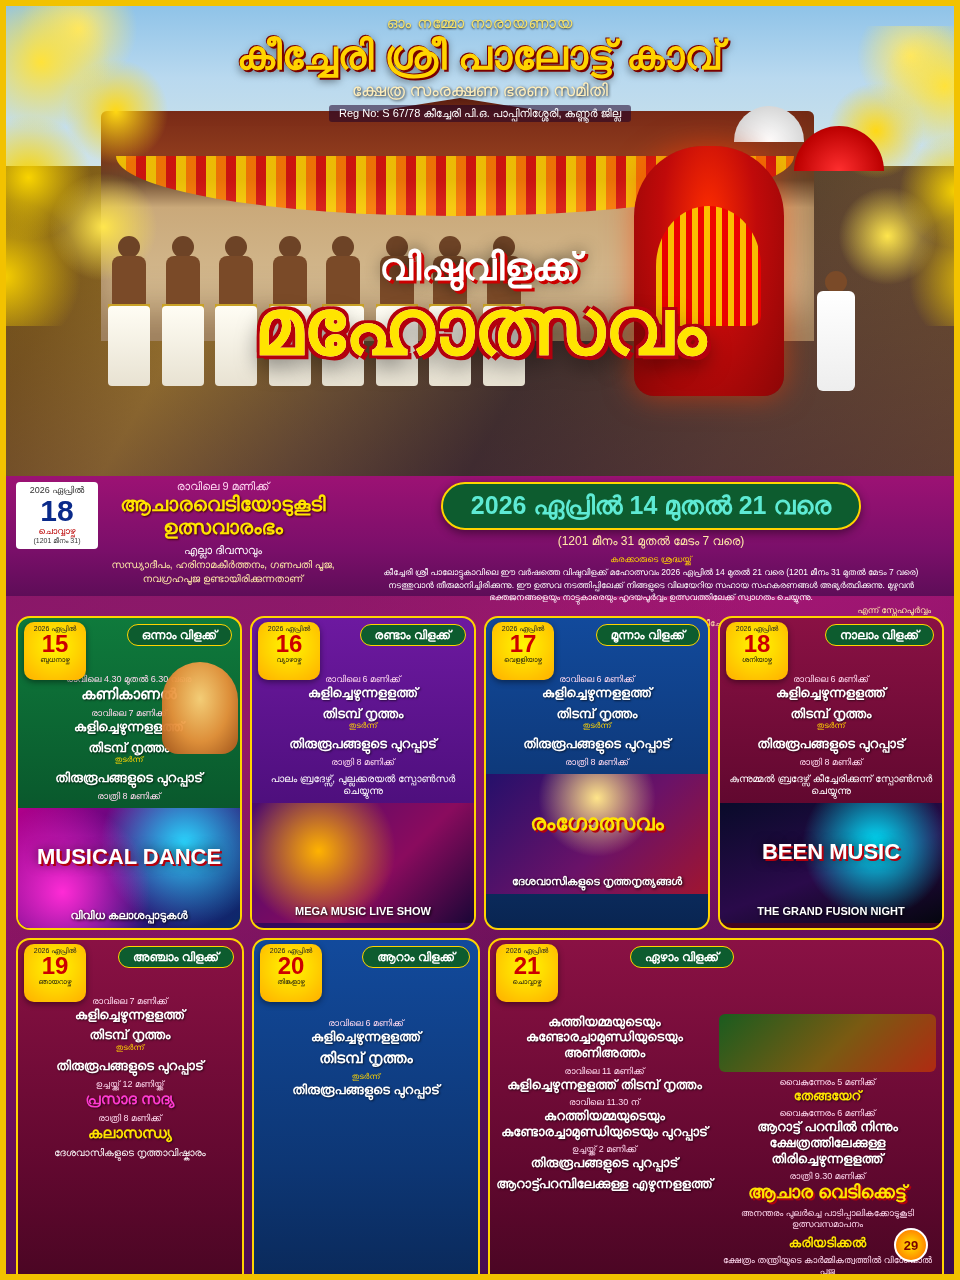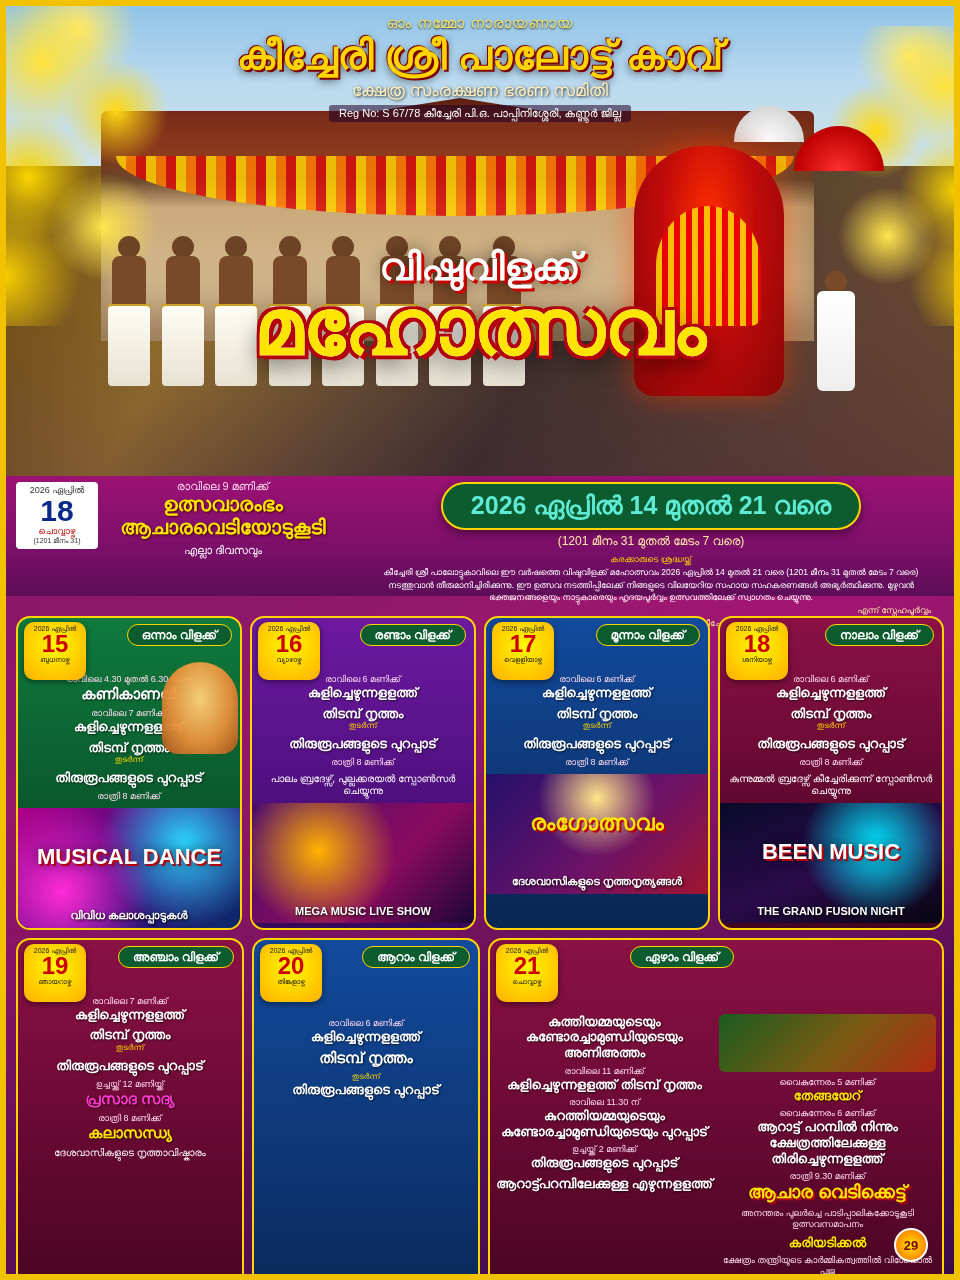--- a/index.html
+++ b/index.html
@@ -352,23 +352,24 @@
 
   <div class="datebar">
     <div class="date-chip">
       <div class="yr">2026 ഏപ്രിൽ</div>
       <div class="dd">18</div>
       <div class="mm">ചൊവ്വാഴ്ച</div>
       <div class="ml">(1201 മീനം 31)</div>
     </div>
     <div class="arambham">
       <div class="l1">രാവിലെ 9 മണിക്ക്</div>
+      <div class="l2">ആചാരവെടിയോടുകൂടി</div>
       <div class="l2">ഉത്സവാരംഭം</div>
-      <div class="l2">ആചാരവെടിയോടുകൂടി</div>
       <div class="l3">എല്ലാ ദിവസവും</div>
+      <div class="l4">സന്ധ്യാദീപം, ഹരിനാമകീർത്തനം, ഗണപതി പൂജ, നവഗ്രഹപൂജ ഉണ്ടായിരിക്കുന്നതാണ്</div>
     </div>
     <div class="dates-main">
       <div class="dates-pill">2026 ഏപ്രിൽ 14 മുതൽ 21 വരെ</div>
       <div class="dates-sub">(1201 മീനം 31 മുതൽ മേടം 7 വരെ)</div>
       <div class="notice">
         <div class="nt">കരക്കാരുടെ ശ്രദ്ധയ്ക്ക്</div>
         <div>കീച്ചേരി ശ്രീ പാലോട്ടുകാവിലെ ഈ വർഷത്തെ വിഷുവിളക്ക് മഹോത്സവം 2026 ഏപ്രിൽ 14 മുതൽ 21 വരെ (1201 മീനം 31 മുതൽ മേടം 7 വരെ) നടത്തുവാൻ തീരുമാനിച്ചിരിക്കുന്നു. ഈ ഉത്സവ നടത്തിപ്പിലേക്ക് നിങ്ങളുടെ വിലയേറിയ സഹായ സഹകരണങ്ങൾ അഭ്യർത്ഥിക്കുന്നു. മുഴുവൻ ഭക്തജനങ്ങളെയും നാട്ടുകാരെയും ഹൃദയപൂർവ്വം ഉത്സവത്തിലേക്ക് സ്വാഗതം ചെയ്യുന്നു.</div>
         <div class="sign">എന്ന് സ്നേഹപൂർവ്വം</div>
         <div class="sign">കീച്ചേരി ശ്രീ പാലോട്ടുകാവ് ക്ഷേത്ര സംരക്ഷണ ഭരണ സമിതി</div>
       </div>

